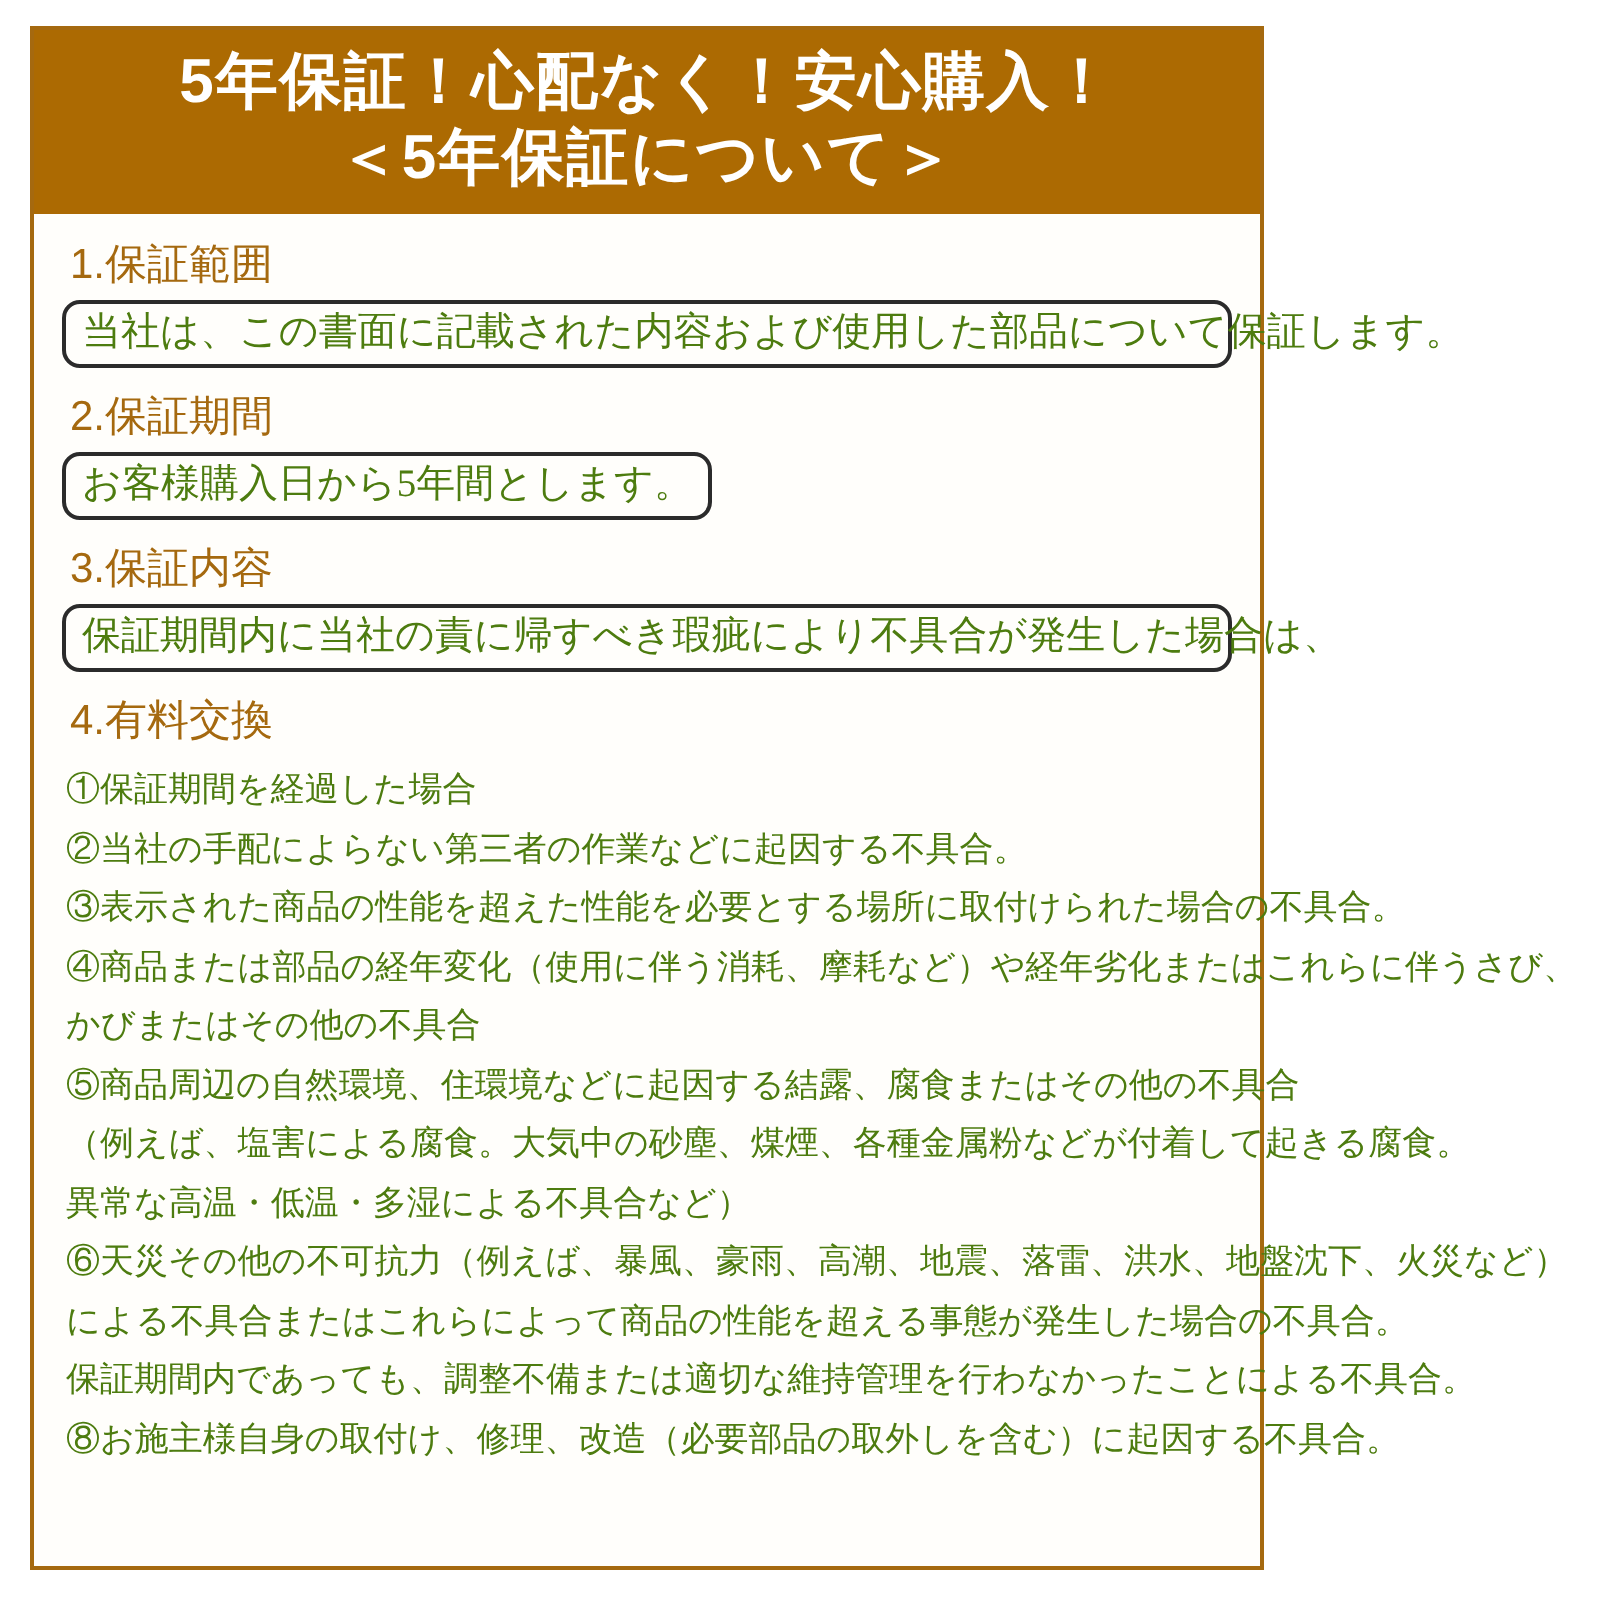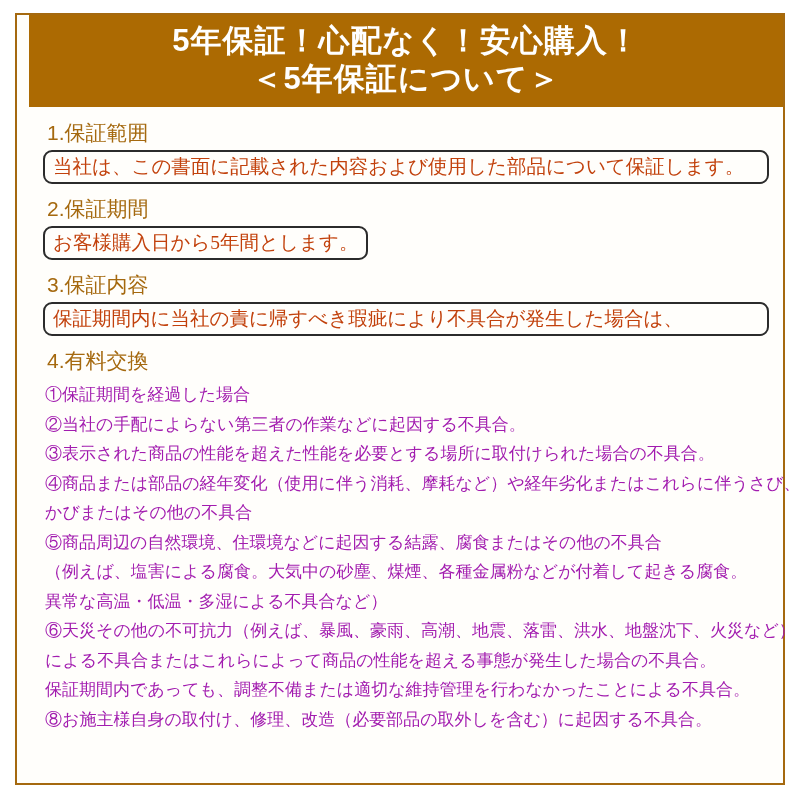--- a/index.html
+++ b/index.html
@@ -4,24 +4,23 @@
 <style>
   * { margin: 0; padding: 0; box-sizing: border-box; }
   html, body {
     width: 800px; height: 800px;
     background: #ffffff;
     font-family: "Liberation Sans", sans-serif;
   }
   .wrapper {
     position: absolute;
     left: 15px; top: 13px;
-    width: 770px; height: 772px;
+    width: 617px; height: 772px;
     border: 2px solid #a5690f;
     background: #fffefb;
-    padding-left: 12px;
   }
   .banner {
     background: #ac6a02;
     padding: 7px 0 9px 0;
     text-align: center;
   }
   .banner .title-line {
     color: #ffffff;
     font-size: 31px;
     font-weight: bold;
@@ -40,32 +39,32 @@
   }
   .section-heading:first-child { margin-top: 2px; }
   .textbox {
     border: 2px solid #2b2b2b;
     border-radius: 9px;
     padding: 2px 8px 3px 8px;
     background: transparent;
   }
   .textbox .box-line {
     font-family: "Liberation Serif", serif;
-    color: #c2410c;
+    color: #4d7c0f;
     font-size: 19.5px;
     line-height: 25px;
     white-space: nowrap;
   }
   .textbox.fit { width: fit-content; }
   .conditions {
     margin: 8px 0 0 2px;
   }
   .condition-line {
     font-family: "Liberation Serif", serif;
-    color: #a21caf;
+    color: #4d7c0f;
     font-size: 17px;
     line-height: 29.5px;
     white-space: nowrap;
   }
 </style>
 </head>
 <body>
 
 <div class="wrapper">
 

